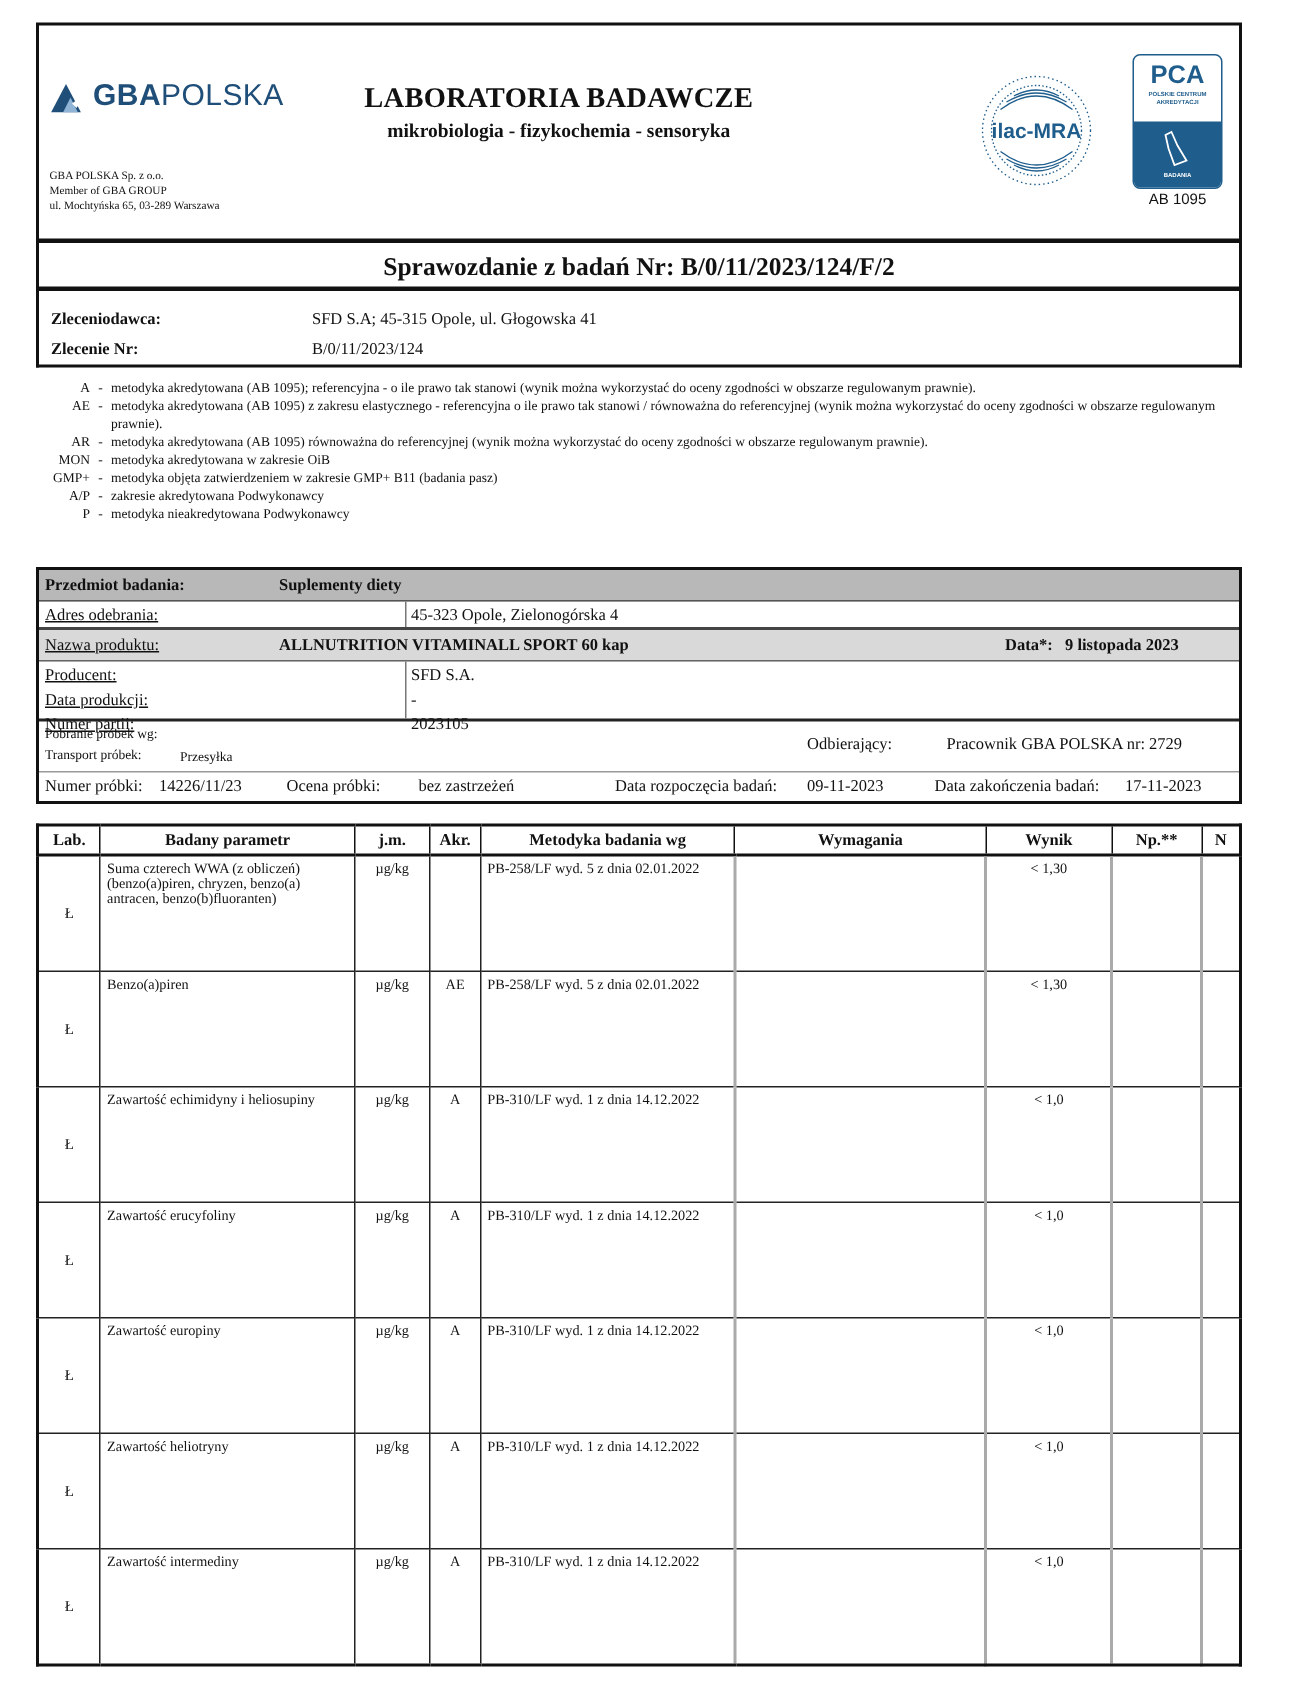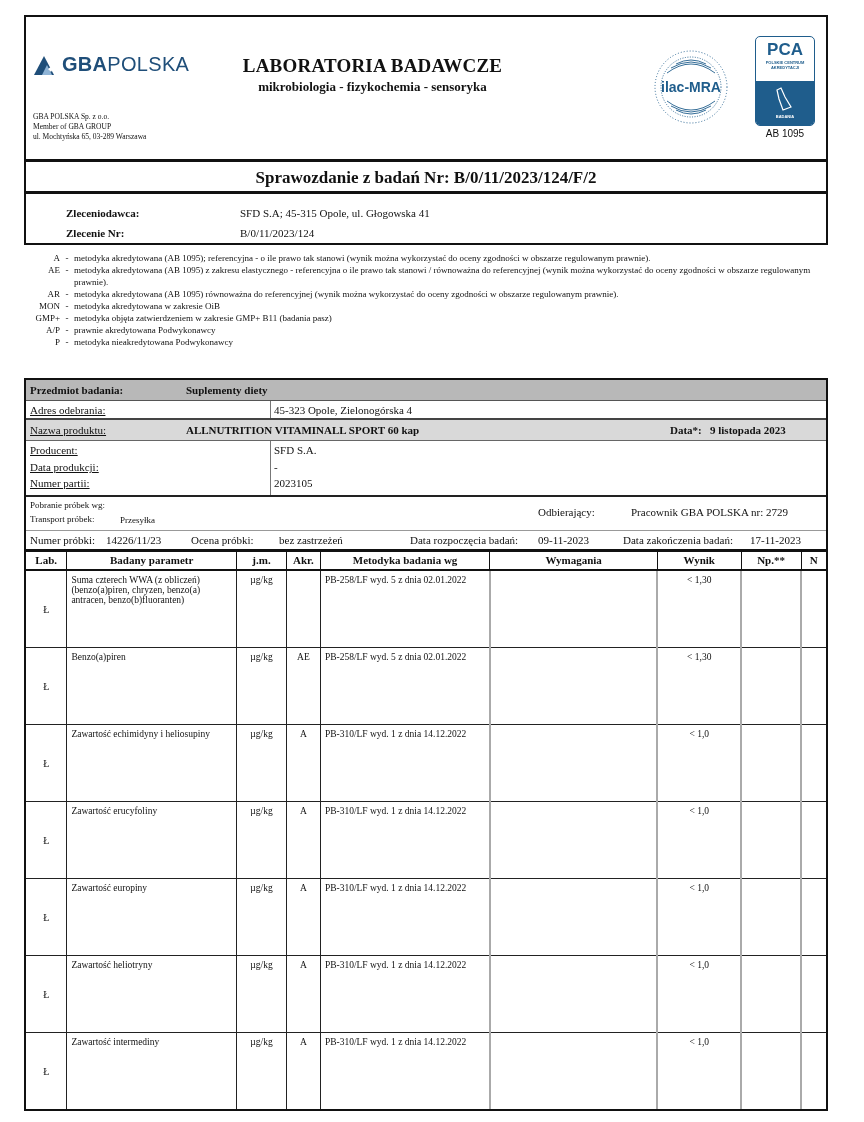--- a/index.html
+++ b/index.html
@@ -16,21 +16,21 @@
   #ilac { left:652px; top:47px; }
   #pca { left:755px; top:36px; width:60px; height:90px; border:1.5px solid #1f5d8c; border-radius:5px; box-sizing:border-box; overflow:hidden; background:#fff; }
   #pca .top { height:44px; text-align:center; }
   #pca .pca-t { font-family:"Liberation Sans", sans-serif; font-weight:700; font-size:17px; color:#1f5d8c; line-height:20px; padding-top:3px; }
   #pca .pca-s { font-family:"Liberation Sans", sans-serif; font-size:4px; color:#1f5d8c; line-height:5px; font-weight:700; }
   #pca .bot { background:#1f5d8c; height:46px; color:#fff; text-align:center; font-family:"Liberation Sans", sans-serif; font-size:4px; font-weight:700; }
   #ab { left:755px; top:128px; width:60px; text-align:center; font-family:"Liberation Sans", sans-serif; font-size:10px; }
   
   #rep { left:24px; top:162px; width:804px; height:32px; border-left:2px solid #111; border-right:2px solid #111; border-bottom:3px solid #111; box-sizing:border-box; text-align:center; font-size:17px; font-weight:700; line-height:32px; }
   #client { left:24px; top:194px; width:804px; height:51px; border-left:2px solid #111; border-right:2px solid #111; border-bottom:2px solid #111; box-sizing:border-box; font-size:11px; }
-  .crow { position:absolute; left:8px;margin-left:32px; }
+  .crow { position:absolute; left:8px; }
   .crow .k { display:inline-block; width:174px; font-weight:700; }
   
   #legend { left:24px; top:252px; width:800px; font-size:9px; line-height:12px; }
   .lg { display:flex; }
   .lg .code { width:36px; text-align:right; flex:none; }
   .lg .dash { width:14px; text-align:center; flex:none; }
   .lg .txt { flex:1; }
   
   #sample { left:24px; top:378px; width:804px; box-sizing:border-box; border:2px solid #111; font-size:11px; }
   .srow { position:relative; border-bottom:1px solid #777; box-sizing:border-box;padding-left:39px; }
@@ -130,21 +130,21 @@
       <span class="txt">metodyka akredytowana w zakresie OiB</span>
     </div>
     <div class="lg">
       <span class="code">GMP+</span>
       <span class="dash">-</span>
       <span class="txt">metodyka objęta zatwierdzeniem w zakresie GMP+ B11 (badania pasz)</span>
     </div>
     <div class="lg">
       <span class="code">A/P</span>
       <span class="dash">-</span>
-      <span class="txt">prawnie akredytowana Podwykonawcy</span>
+      <span class="txt">zakresie akredytowana Podwykonawcy</span>
     </div>
     <div class="lg">
       <span class="code">P</span>
       <span class="dash">-</span>
       <span class="txt">metodyka nieakredytowana Podwykonawcy</span>
     </div>
   </div>
 
 <div id="sample" class="abs">
   <div class="srow grey1" style="height:21px;line-height:20px;border-bottom:1px solid #555;">
@@ -155,21 +155,21 @@
     <span class="u" style="position:absolute;left:4px;">Adres odebrania:</span>
     <span style="position:absolute;left:244px;top:0;bottom:0;border-left:1px solid #777;"></span>
     <span style="position:absolute;left:248px;">45-323 Opole, Zielonogórska 4</span>
   </div>
   <div class="srow grey2" style="height:21px;line-height:20px;border-bottom:1px solid #666;">
     <span class="u" style="position:absolute;left:4px;">Nazwa produktu:</span>
     <span style="position:absolute;left:160px;font-weight:700;">ALLNUTRITION VITAMINALL SPORT 60 kap</span>
     <span style="position:absolute;left:644px;font-weight:700;">Data*:</span>
     <span style="position:absolute;left:684px;font-weight:700;">9 listopada 2023</span>
   </div>
-  <div class="srow" style="height:56px;border-bottom:2px solid #222;">
+  <div class="srow" style="height:40px;border-bottom:2px solid #222;">
     <span style="position:absolute;left:244px;top:0;bottom:0;border-left:1px solid #777;"></span>
     <span class="u" style="position:absolute;left:4px;top:3px;">Producent:</span>
     <span style="position:absolute;left:248px;top:3px;">SFD S.A.</span>
     <span class="u" style="position:absolute;left:4px;top:20px;">Data  produkcji:</span>
     <span style="position:absolute;left:248px;top:20px;">-</span>
     <span class="u" style="position:absolute;left:4px;top:36px;">Numer partii:</span>
     <span style="position:absolute;left:248px;top:36px;">2023105</span>
   </div>
   <div class="srow" style="height:34px;font-size:9px;border-bottom:1px solid #999;text-align:center;">
     <span style="position:absolute;left:4px;top:3px;">Pobranie próbek wg:</span>

